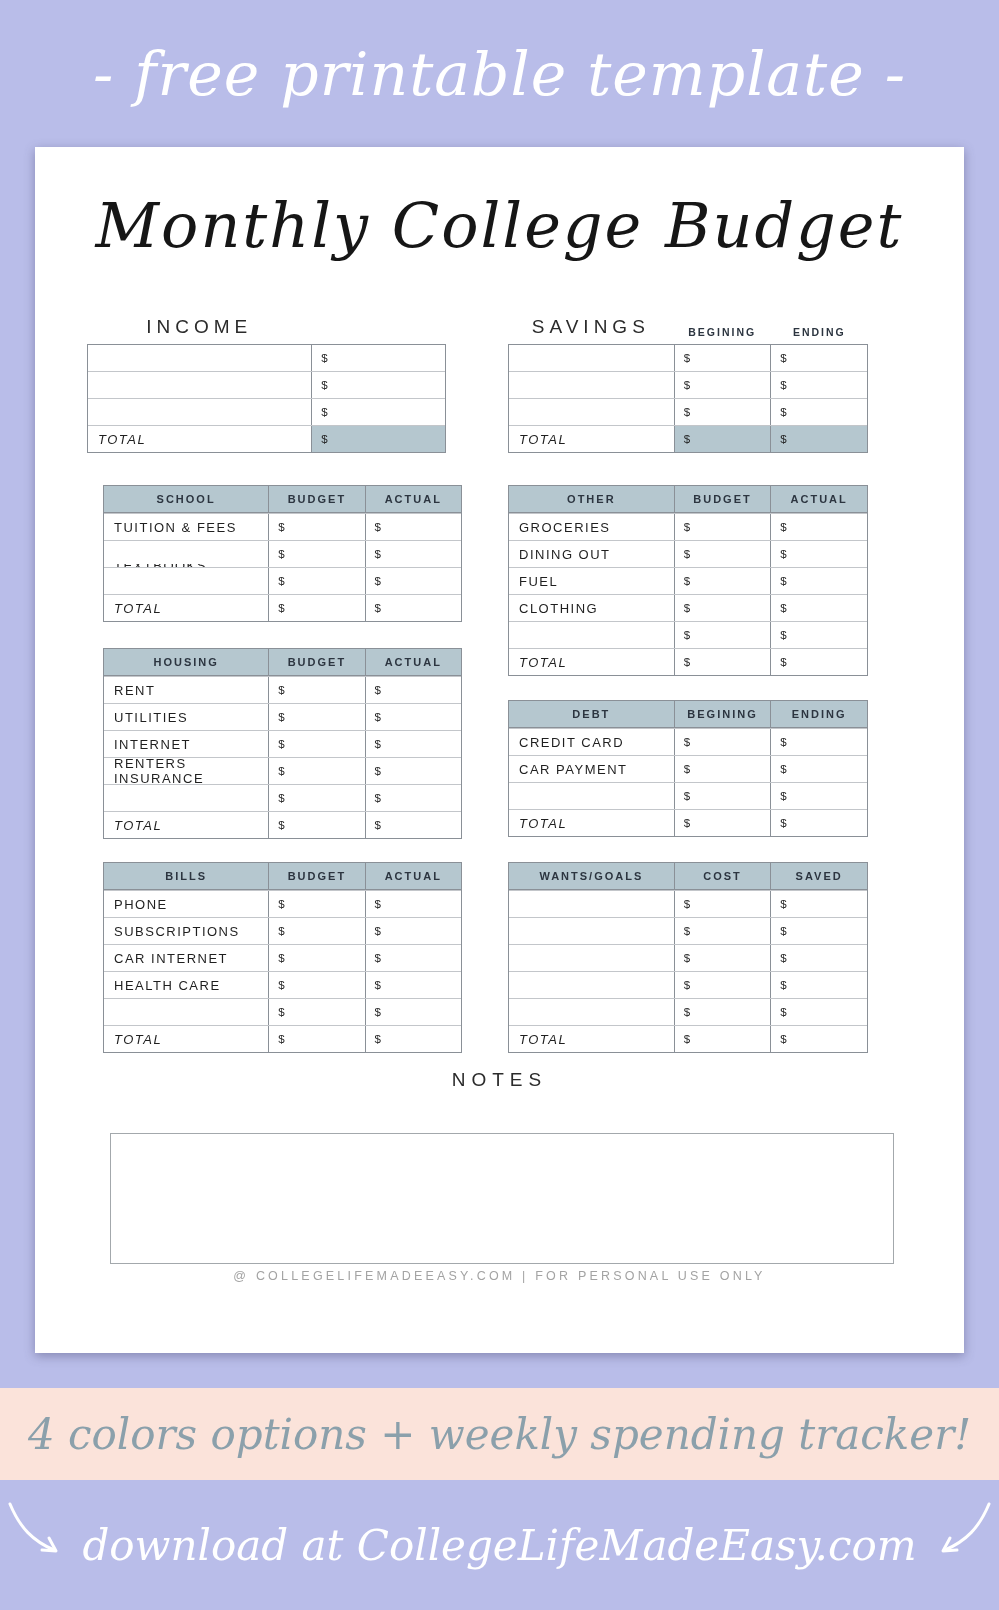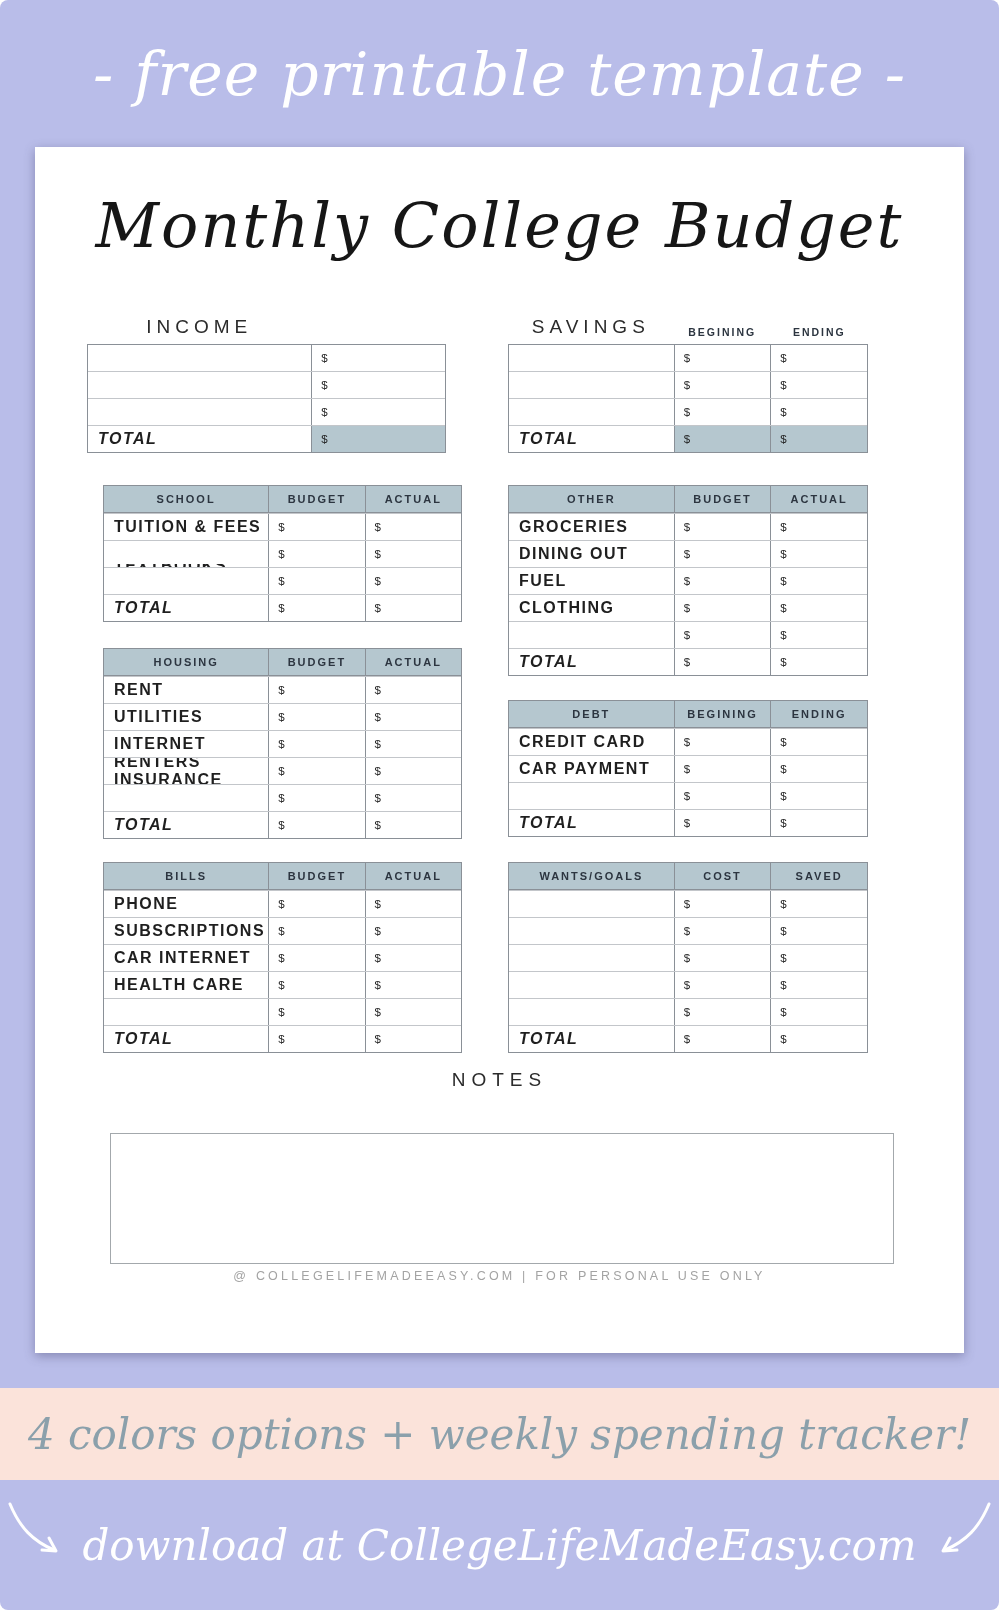--- a/index.html
+++ b/index.html
@@ -1,17 +1,17 @@
 <!DOCTYPE html>
 <html><head>
 <meta charset="utf-8">
 <style>
   html,body{margin:0;padding:0;}
   #root{position:relative;width:999px;height:1610px;background:#b9bde9;
-        font-family:"Liberation Sans",sans-serif;overflow:hidden;border-radius:8px;}
+        font-family:"Liberation Sans",sans-serif;overflow:hidden;}
   .script{font-family:"DejaVu Serif",serif;font-style:italic;}
 
   
   .top-banner{position:absolute;top:0;left:0;width:100%;height:147px;
               display:flex;align-items:center;justify-content:center;}
   .top-banner .script{color:#ffffff;font-size:60px;letter-spacing:1px;}
   .mid-banner{position:absolute;top:1388px;left:0;width:100%;height:92px;background:#fbe3da;
               display:flex;align-items:center;justify-content:center;}
   .mid-banner .script{color:#8ba0ab;font-size:42px;text-align:right;}
   .bottom-banner{position:absolute;top:1480px;left:0;width:100%;height:130px;
@@ -41,21 +41,21 @@
   .caption{font-size:19px;letter-spacing:5px;color:#2b2b2b;text-align:center;}
   .mini-caption{font-size:10.5px;font-weight:bold;letter-spacing:2px;color:#2c3540;text-align:center;}
 
   .bt-table{border:1px solid #8a9097;background:#fff;}
   .bt-row{display:flex;height:26px;}
   .bt-row + .bt-row{border-top:1px solid #c3c6ca;}
   .bt-header{background:#b5c7cf;border-bottom:1px solid #8a9097;}
   .bt-cell{display:flex;align-items:center;box-sizing:border-box;overflow:hidden;}
   .bt-cell + .bt-cell{border-left:1px solid #8a9097;}
   .bt-hcell{justify-content:center;font-size:11px;font-weight:bold;letter-spacing:2px;color:#2c3540;}
-  .bt-label{padding-left:10px;font-size:16px;font-weight:bold;letter-spacing:1.5px;color:#1f1f1f;}
+  .bt-label{padding-left:10px;font-size:13px;font-weight:normal;letter-spacing:1.5px;color:#1f1f1f;}
   .bt-total .bt-label{font-style:italic;}
   .bt-value{padding-left:9px;font-size:11.5px;color:#1f1f1f;}
   .bt-shaded{background:#b5c7cf;}
 
   
   .notes-caption{position:absolute;top:922px;left:0;width:100%;text-align:center;
                  font-size:19px;letter-spacing:6px;color:#2b2b2b;}
   .notes-box{position:absolute;left:75px;top:986px;width:784px;height:131px;
              border:1px solid #a3a8ac;box-sizing:border-box;background:#fff;}
   .page-footer{position:absolute;top:1122px;left:0;width:100%;text-align:center;

